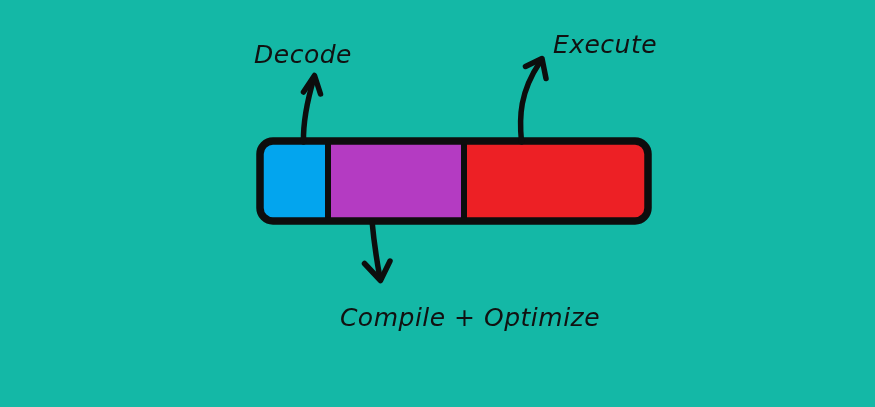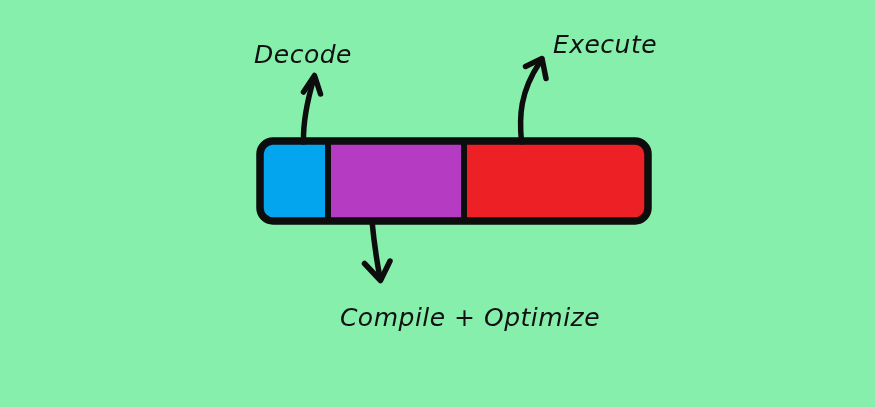--- a/index.html
+++ b/index.html
@@ -4,21 +4,21 @@
 <style>
   html, body {
     margin: 0;
     padding: 0;
     background: #ffffff;
   }
   #canvas {
     position: relative;
     width: 875px;
     height: 407px;
-    background: #86efac;
+    background: #14b8a6;
     overflow: hidden;
     font-family: "DejaVu Sans", sans-serif;
   }
   #diagram-svg {
     position: absolute;
     left: 0;
     top: 0;
     width: 875px;
     height: 407px;
     display: block;

